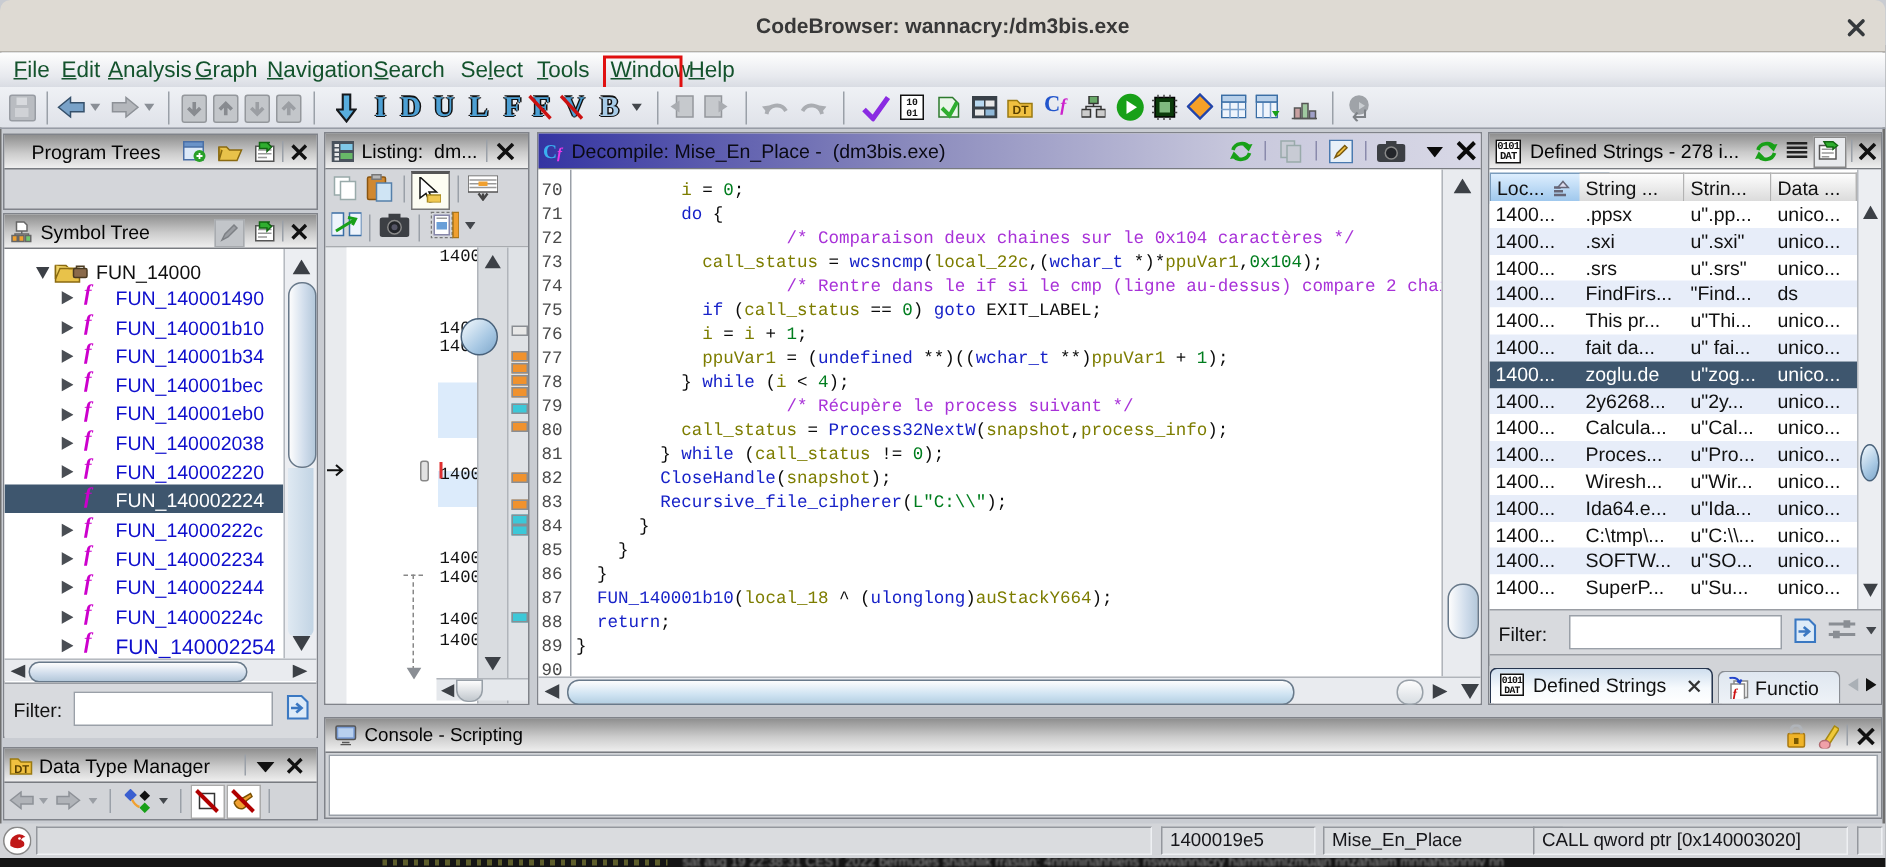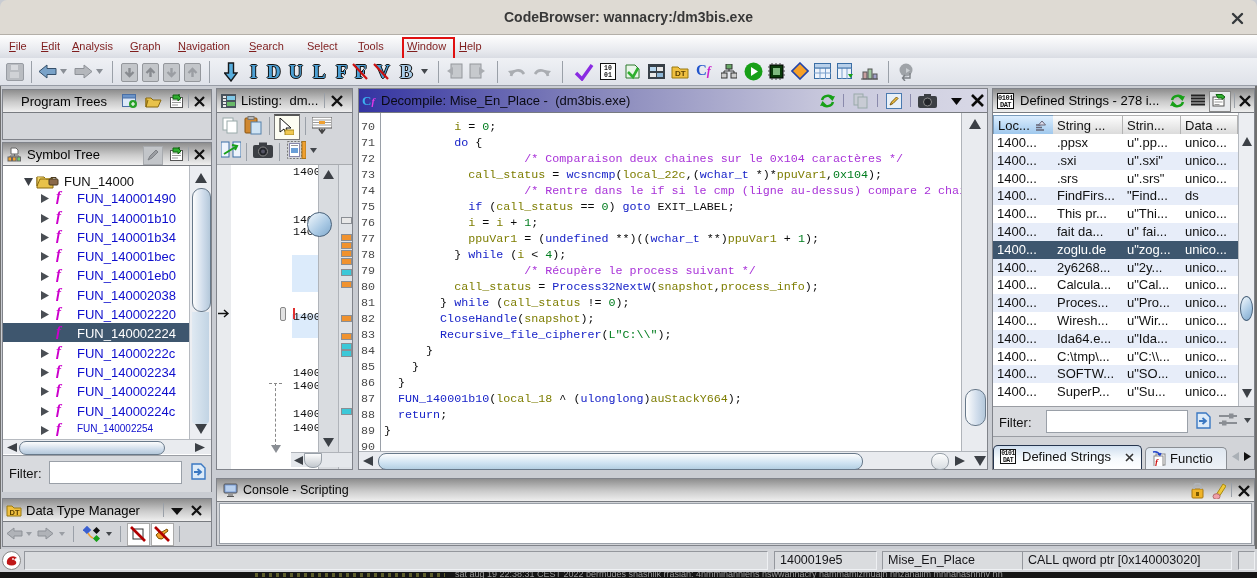--- a/index.html
+++ b/index.html
@@ -17,21 +17,21 @@
 
 <div class="ab" style="left:0;top:0;width:1257px;height:35px;background:#dedad3;border-bottom:1px solid #b3afa8;border-radius:7px 7px 0 0;box-sizing:border-box"></div>
 <div class="ab" style="left:0;top:0;width:1257px;height:35px;line-height:35px;text-align:center;font-size:14px;font-weight:bold;color:#383838">CodeBrowser: wannacry:/dm3bis.exe</div>
 <div class="ab" style="left:1231px;top:12px">
 <svg width="13" height="13">
       <path d="M2 2 L11 11 M11 2 L2 11" stroke="#35393c" stroke-width="2.4" stroke-linecap="round"></path>
     </svg>
   </div>
 
 <div class="ab" style="left:0;top:35px;width:1257px;height:23px;background:linear-gradient(#fefefe,#e7e9ee 70%,#d9dce3)"></div>
-<div class="ab" id="menus" style="left:0;top:35px;width:1055px;height:23px;font-size:11px;color:#7f1d1d;line-height:23px">
+<div class="ab" id="menus" style="left:0;top:35px;width:1055px;height:23px;font-size:15px;color:#14532d;line-height:23px">
 <span class="mi ab" style="left:9px"><u>F</u>ile</span>
 <span class="mi ab" style="left:41px"><u>E</u>dit</span>
 <span class="mi ab" style="left:72px"><u>A</u>nalysis</span>
 <span class="mi ab" style="left:130px"><u>G</u>raph</span>
 <span class="mi ab" style="left:178px"><u>N</u>avigation</span>
 <span class="mi ab" style="left:249px"><u>S</u>earch</span>
 <span class="mi ab" style="left:307px">Se<u>l</u>ect</span>
 <span class="mi ab" style="left:358px"><u>T</u>ools</span>
 <span class="mi ab" style="left:407px"><u>W</u>indow</span>
 <span class="mi ab" style="left:459px"><u>H</u>elp</span>
@@ -323,21 +323,21 @@
       <span class="ab" style="left:74px;top:218px;font-size:13px;color:#0e0ecd">FUN_140002244</span>
       <svg class="ab" style="left:38px;top:241px" width="8" height="9">
         <path d="M0 0 v9 l8 -4.5 z" fill="#4a4e54"></path>
       </svg>
       <span class="ab" style="left:53px;top:235px;font-family:'Liberation Serif',serif;font-style:italic;font-weight:bold;font-size:15px;color:#cc00cc">f</span>
       <span class="ab" style="left:74px;top:238px;font-size:13px;color:#0e0ecd">FUN_14000224c</span>
       <svg class="ab" style="left:38px;top:260px" width="8" height="9">
         <path d="M0 0 v9 l8 -4.5 z" fill="#4a4e54"></path>
       </svg>
       <span class="ab" style="left:53px;top:254px;font-family:'Liberation Serif',serif;font-style:italic;font-weight:bold;font-size:15px;color:#cc00cc">f</span>
-      <span class="ab" style="left:74px;top:257px;font-size:10px;color:#0e0ecd">FUN_140002254</span>
+      <span class="ab" style="left:74px;top:257px;font-size:14px;color:#0e0ecd">FUN_140002254</span>
     </div>
 
  <div class="ab" style="left:186px;top:23px;width:22px;height:273px;background:#eceef2;border-left:1px solid #b6bac0;box-sizing:border-box">
   <svg class="ab" style="left:5px;top:7px" width="12" height="10">
         <path d="M6 0 L12 10 H0 Z" fill="#3c4046"></path>
       </svg>
   <div class="ab" style="left:2px;top:22px;width:17px;height:122px;border:1px solid #68798a;border-radius:9px;background:linear-gradient(90deg,#fdfdfd,#cfdceb 60%,#b4c8da)"></div>
   <div class="ab" style="left:2px;top:146px;width:17px;height:112px;background:linear-gradient(90deg,#dfe9f2,#c2d4e4);border-radius:0 0 4px 4px"></div>
   <svg class="ab" style="left:5px;top:258px" width="12" height="10">
         <path d="M6 10 L12 0 H0 Z" fill="#3c4046"></path>

